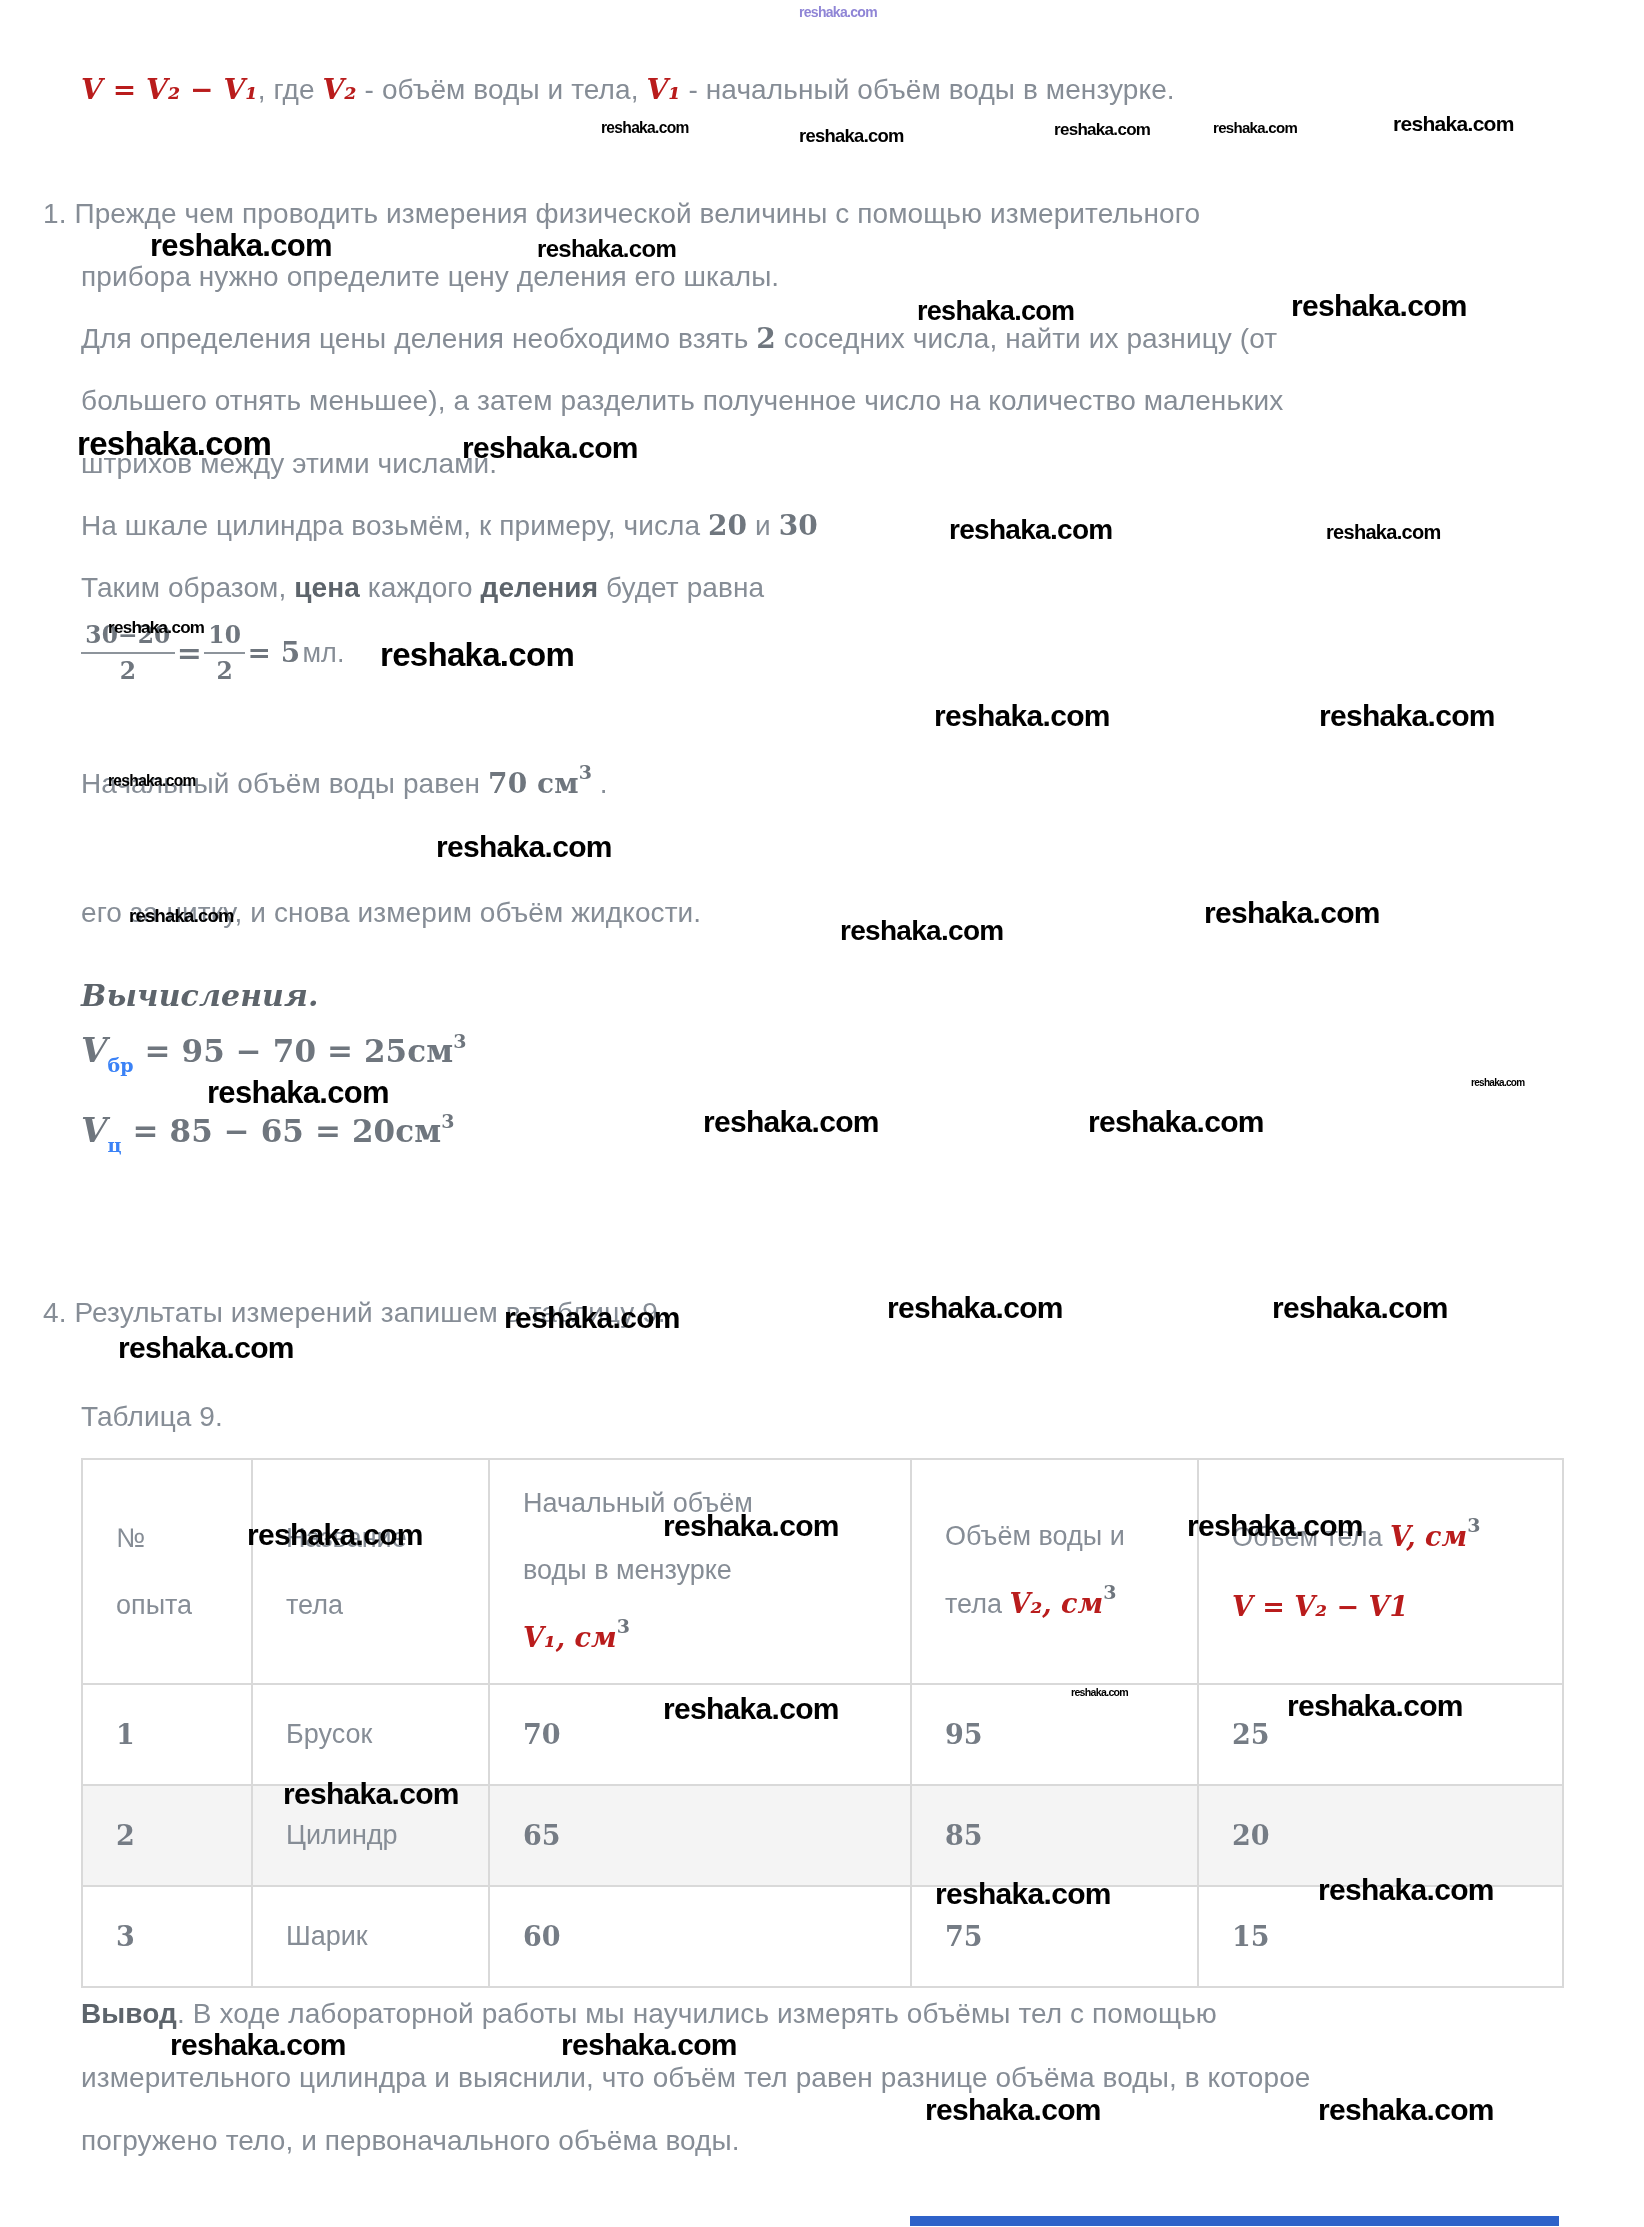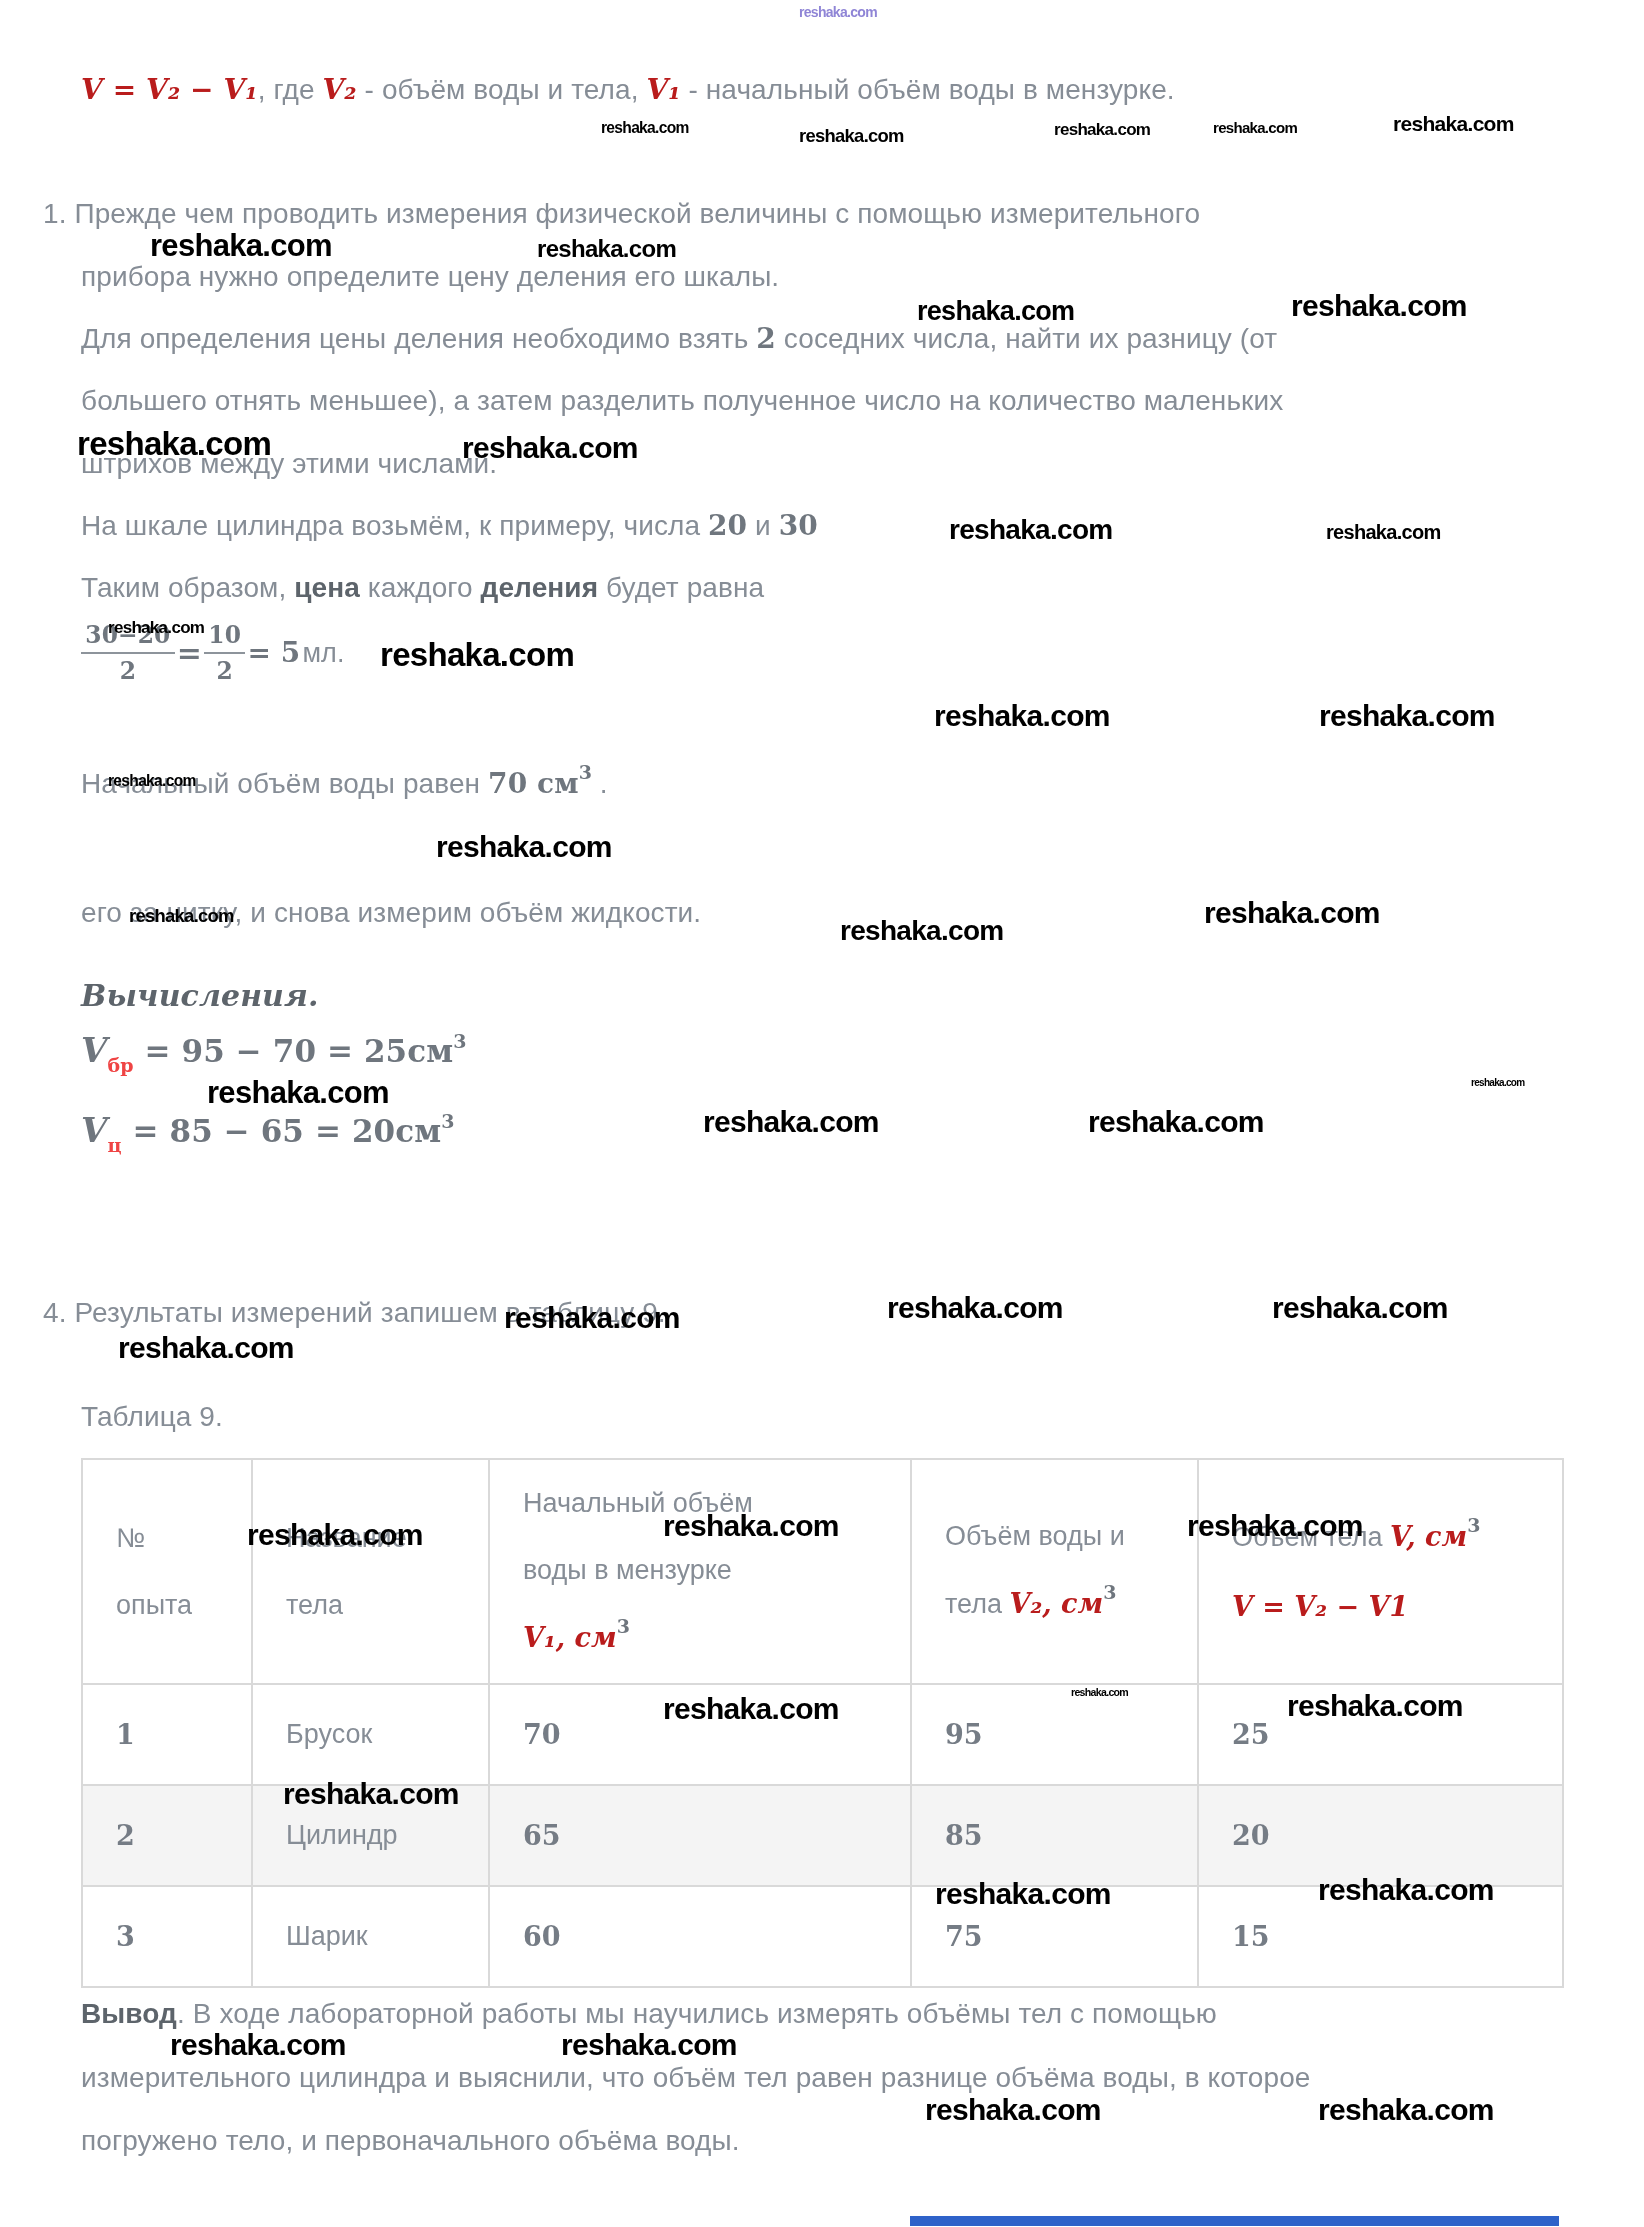--- a/index.html
+++ b/index.html
@@ -7,21 +7,21 @@
     position:relative; width:1644px; height:2227px; background:#ffffff;
     font-family:"Liberation Sans", sans-serif; color:#868d96; overflow:hidden;
   }
   .line { position:absolute; font-size:28px; line-height:1.15; white-space:nowrap; letter-spacing:0.1px; }
   .bold { font-weight:700; color:#5d646b; }
   .math { font-family:"DejaVu Serif", serif; font-style:italic; font-weight:700; color:#b91c1c; }
   .mser { font-family:"DejaVu Serif", serif; font-weight:600; color:#6f767e; }
   .mnum { font-family:"DejaVu Serif", serif; font-weight:600; color:#757c85; }
   .sup  { font-family:"DejaVu Serif", serif; font-weight:600; color:#6f767e;
           font-size:19px; position:relative; top:-14px; }
-  .sub  { font-family:"DejaVu Serif", serif; font-weight:600; color:#ef4444;
+  .sub  { font-family:"DejaVu Serif", serif; font-weight:600; color:#3b82f6;
           font-size:19px; position:relative; top:10px; font-style:normal; }
   .calc { font-family:"DejaVu Serif", serif; font-weight:600; color:#6f767e; font-size:31px; }
   .calc .v { font-style:italic; font-size:34px; }
   .title-it { font-family:"DejaVu Serif", serif; font-style:italic; font-weight:700;
               color:#5d646b; font-size:30px; }
   
   .fracline { display:flex; align-items:center; gap:2px;
               font-family:"DejaVu Serif", serif; font-weight:600; color:#6f767e; }
   .frac { display:inline-flex; flex-direction:column; align-items:center; font-size:23.4px; }
   .frac .num { border-bottom:2.8px solid #8d949b; padding:0 4.3px 3.5px; }

